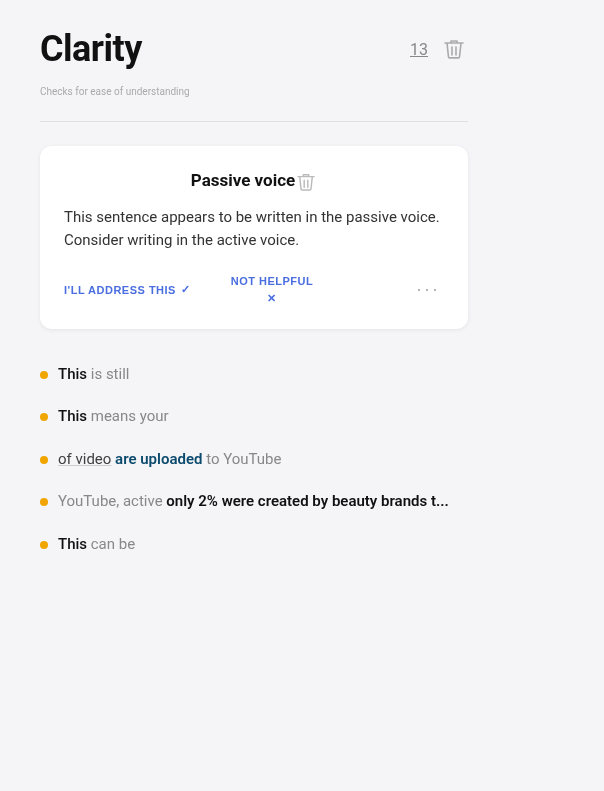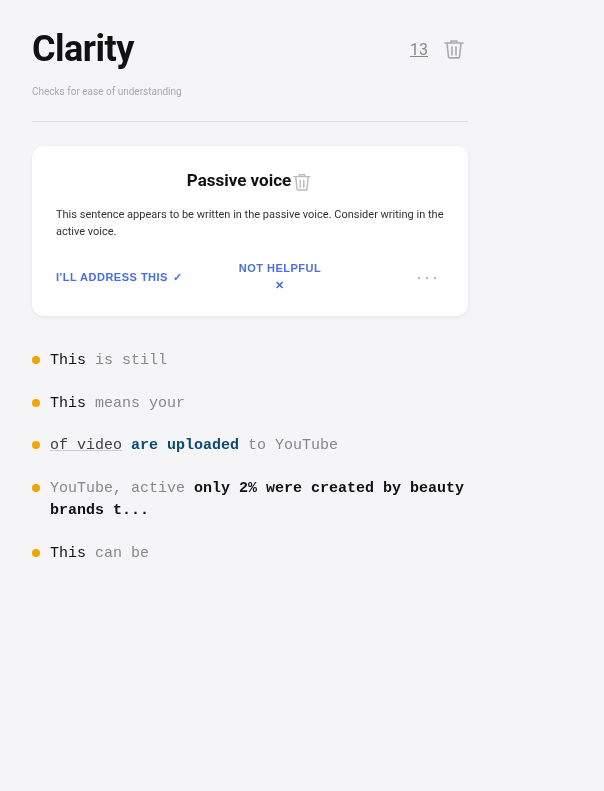--- a/index.html
+++ b/index.html
@@ -13,21 +13,21 @@
       background: #f5f5f7;
       width: 604px;
       min-height: 791px;
       color: #222;
     }
 
     .page-container {
       background: #f5f5f7;
       width: 500px;
       min-height: 791px;
-      padding: 28px 32px 32px 32px;
+      padding: 28px 32px 32px 40px;
     }
 
     .header {
       display: flex;
       align-items: center;
       justify-content: space-between;
       margin-bottom: 16px;
     }
 
     .header-title {
@@ -100,30 +100,30 @@
       border: none;
       cursor: pointer;
       color: #bbb;
       display: flex;
       align-items: center;
       justify-content: center;
       padding: 2px;
     }
 
     .card-body {
-      font-size: 11px;
+      font-size: 15px;
       color: #333;
       line-height: 1.55;
       margin-bottom: 18px;
     }
 
     .card-actions {
       display: flex;
       align-items: center;
-      gap: 16px;
+      gap: 0;
     }
 
     .action-btn {
       background: none;
       border: none;
       cursor: pointer;
       font-size: 11px;
       font-weight: 600;
       letter-spacing: 0.5px;
       padding: 4px 0;
@@ -176,21 +176,20 @@
       width: 8px;
       height: 8px;
       border-radius: 50%;
       background: #f0a500;
       flex-shrink: 0;
       margin-top: 5px;
     }
 
     .issue-text {
       color: #888;
-      font-family: Liberation Mono, monospace;
     }
 
     .issue-text .highlight {
       color: #111;
       font-weight: 500;
     }
 
     .issue-text .underline {
       text-decoration: underline;
       text-decoration-color: #ccc;

